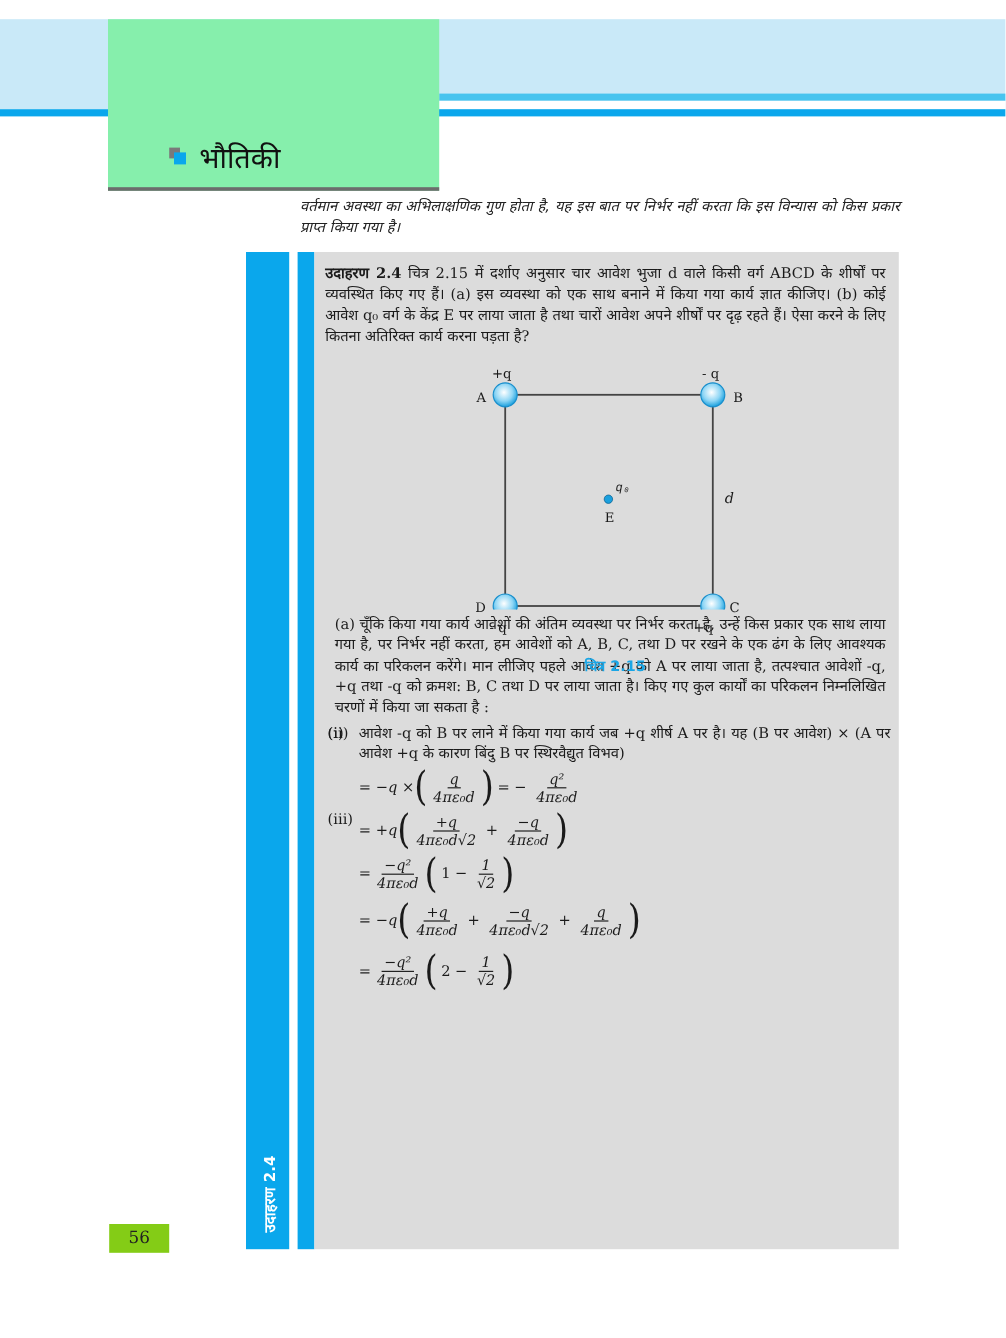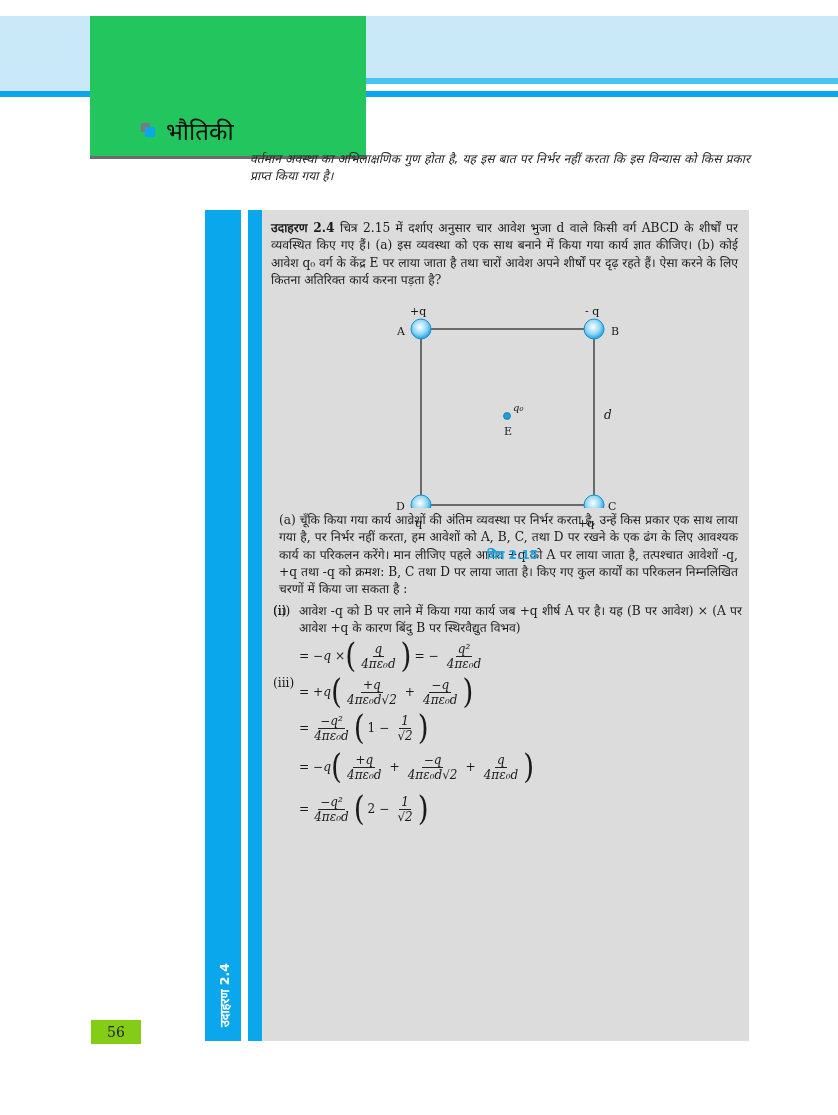--- a/index.html
+++ b/index.html
@@ -2,27 +2,27 @@
 <html><head>
 <meta charset="utf-8">
 <style>
   html, body { margin:0; padding:0; }
   body { width:838px; height:1115px; position:relative; background:#ffffff; overflow:hidden;
          font-family:"DejaVu Serif", serif; color:#1a1a1a; }
   .band { position:absolute; left:0; top:16px; width:838px; height:75px; background:#c9e9f8; }
   .stripe1 { position:absolute; left:366px; top:78px; width:472px; height:6px; background:#47c4ef; }
   .gap1 { position:absolute; left:366px; top:84px; width:472px; height:7px; background:#ffffff; }
   .stripe2 { position:absolute; left:0; top:91px; width:838px; height:6px; background:#0aa7ec; }
-  .title-box { position:absolute; left:90px; top:16px; width:276px; height:140px; background:#22c55e;
+  .title-box { position:absolute; left:90px; top:16px; width:276px; height:140px; background:#86efac;
                border-bottom:3px solid #6c6c6c; }
   .title-icon { position:absolute; left:51px; top:107px; width:14px; height:14px; }
   .title-icon .sq1 { position:absolute; left:0; top:0; width:9px; height:9px; background:#7a7a7a; }
   .title-icon .sq2 { position:absolute; left:4px; top:4px; width:10px; height:10px; background:#0aa7ec; }
   .title-text { position:absolute; left:76px; top:98px; font-family:"DejaVu Serif", serif; font-size:24px; color:#111; }
-  .intro { position:absolute; left:250px; top:151px; width:500px; font-size:12.2px; line-height:17px;
+  .intro { position:absolute; left:250px; top:164px; width:500px; font-size:12.2px; line-height:17px;
            font-style:italic; text-align:justify; font-family:"DejaVu Sans", sans-serif; color:#222; }
   .outer-bar { position:absolute; left:205px; top:210px; width:36px; height:831px; background:#0aa7ec; }
   .outer-bar .vlabel { position:absolute; left:8px; bottom:14px; transform-origin:left bottom; transform:rotate(-90deg) translate(0,20px);
            color:#fff; font-size:12.5px; font-weight:bold; white-space:nowrap; font-family:"DejaVu Sans", sans-serif; }
   .inner-bar { position:absolute; left:248px; top:210px; width:14px; height:831px; background:#0aa7ec; }
   .box { position:absolute; left:262px; top:210px; width:487px; height:831px; background:#dcdcdc; }
   .content { position:absolute; left:5px; top:6px; width:475px; font-size:12.2px; line-height:17.3px; text-align:justify; }
   .content p { margin:4px; }
   .bold { font-weight:bold; }
   .fig { position:relative; height:215px; margin-top:4px; }
@@ -84,21 +84,21 @@
         <circle cx="240" cy="123" r="3.5" fill="#1aa0de" stroke="#0a5c8a" stroke-width="0.6"></circle>
       </svg>
       <span style="position:absolute;left:143px;top:10px;font-size:11px;">+q</span>
       <span style="position:absolute;left:130px;top:30px;font-size:11px;">A</span>
       <span style="position:absolute;left:318px;top:10px;font-size:11px;">- q</span>
       <span style="position:absolute;left:344px;top:30px;font-size:11px;">B</span>
       <span style="position:absolute;left:341px;top:205px;font-size:11px;">C</span>
       <span style="position:absolute;left:311px;top:222px;font-size:11px;">+q</span>
       <span style="position:absolute;left:129px;top:205px;font-size:11px;">D</span>
       <span style="position:absolute;left:141px;top:222px;font-size:11px;">- q</span>
-      <span style="position:absolute;left:246px;top:106px;font-size:10px;font-style:italic;">q₀</span>
+      <span style="position:absolute;left:246px;top:106px;font-size:10px;font-style:italic;font-family:Liberation Mono, monospace;">q₀</span>
       <span style="position:absolute;left:237px;top:130px;font-size:11px;">E</span>
       <span style="position:absolute;left:337px;top:114px;font-size:12px;font-style:italic;">d</span>
       <span class="figcap" style="position:absolute;left:220px;top:226px;margin-top:28px;">चित्र 2.15</span>
     </div>
 
     <p style="padding-left:8px;">(a) चूँकि किया गया कार्य आवेशों की अंतिम व्यवस्था पर निर्भर करता है, उन्हें किस प्रकार एक साथ लाया गया है, पर निर्भर नहीं करता, हम आवेशों को A, B, C, तथा D पर रखने के एक ढंग के लिए आवश्यक कार्य का परिकलन करेंगे। मान लीजिए पहले आवेश +q को A पर लाया जाता है, तत्पश्चात आवेशों -q, +q तथा -q को क्रमश: B, C तथा D पर लाया जाता है। किए गए कुल कार्यों का परिकलन निम्नलिखित चरणों में किया जा सकता है :</p>
 
     <div class="item">
       <span class="num">(i)</span>
     </div>

